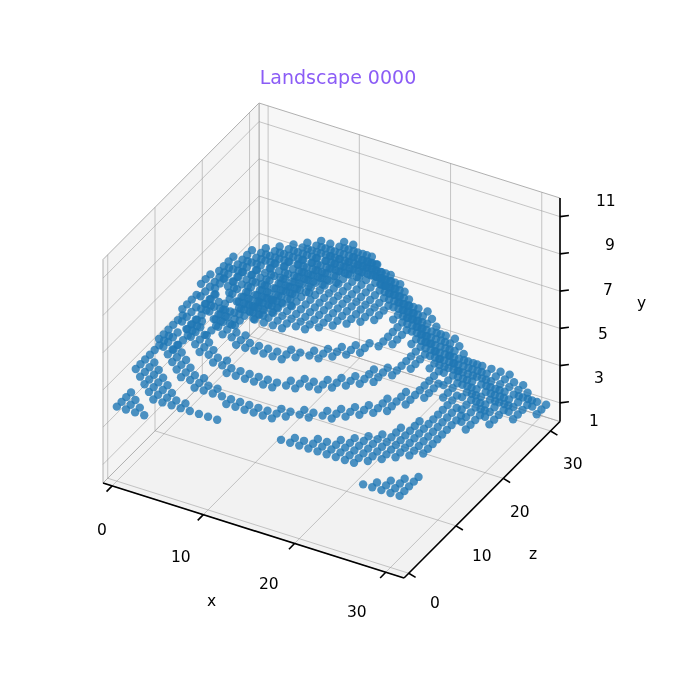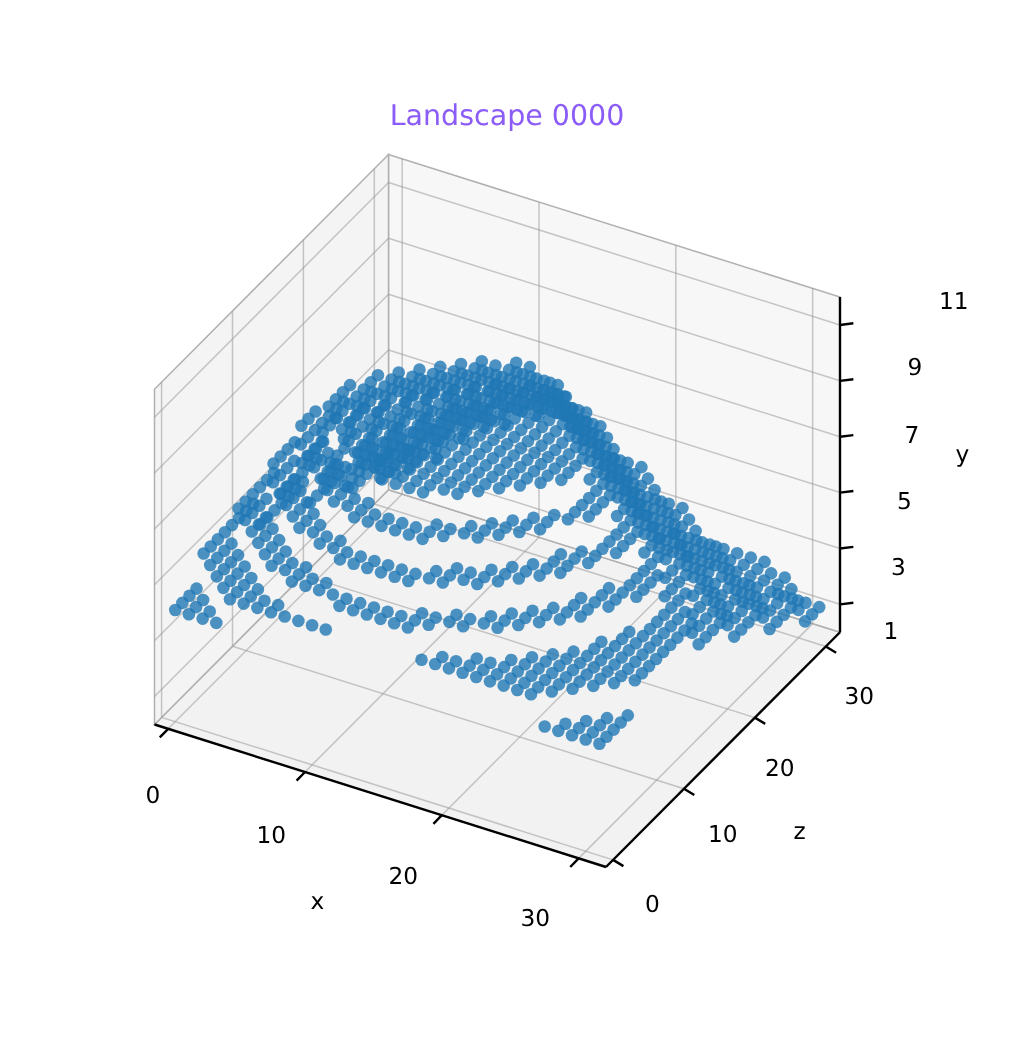--- a/index.html
+++ b/index.html
@@ -1149,21 +1149,21 @@
   <div class="ticklabel" style="left:259px; top:575px;">20</div>
   <div class="ticklabel" style="left:347px; top:603px;">30</div>
   <div class="axislabel" style="left:207px; top:592px;">x</div>
 
   <div class="ticklabel" style="left:430px; top:594px;">0</div>
   <div class="ticklabel" style="left:472px; top:547px;">10</div>
   <div class="ticklabel" style="left:510px; top:503px;">20</div>
   <div class="ticklabel" style="left:563px; top:455px;">30</div>
   <div class="axislabel" style="left:529px; top:545px;">z</div>
 
-  <div class="ticklabel" style="left:626px; top:192px;">11</div>
+  <div class="ticklabel" style="left:596px; top:192px;">11</div>
   <div class="ticklabel" style="left:605px; top:236px;">9</div>
   <div class="ticklabel" style="left:603px; top:281px;">7</div>
   <div class="ticklabel" style="left:598px; top:325px;">5</div>
   <div class="ticklabel" style="left:594px; top:369px;">3</div>
   <div class="ticklabel" style="left:589px; top:412px;">1</div>
   <div class="axislabel" style="left:637px; top:294px;">y</div>
 
 </div>
 
 </body></html>

